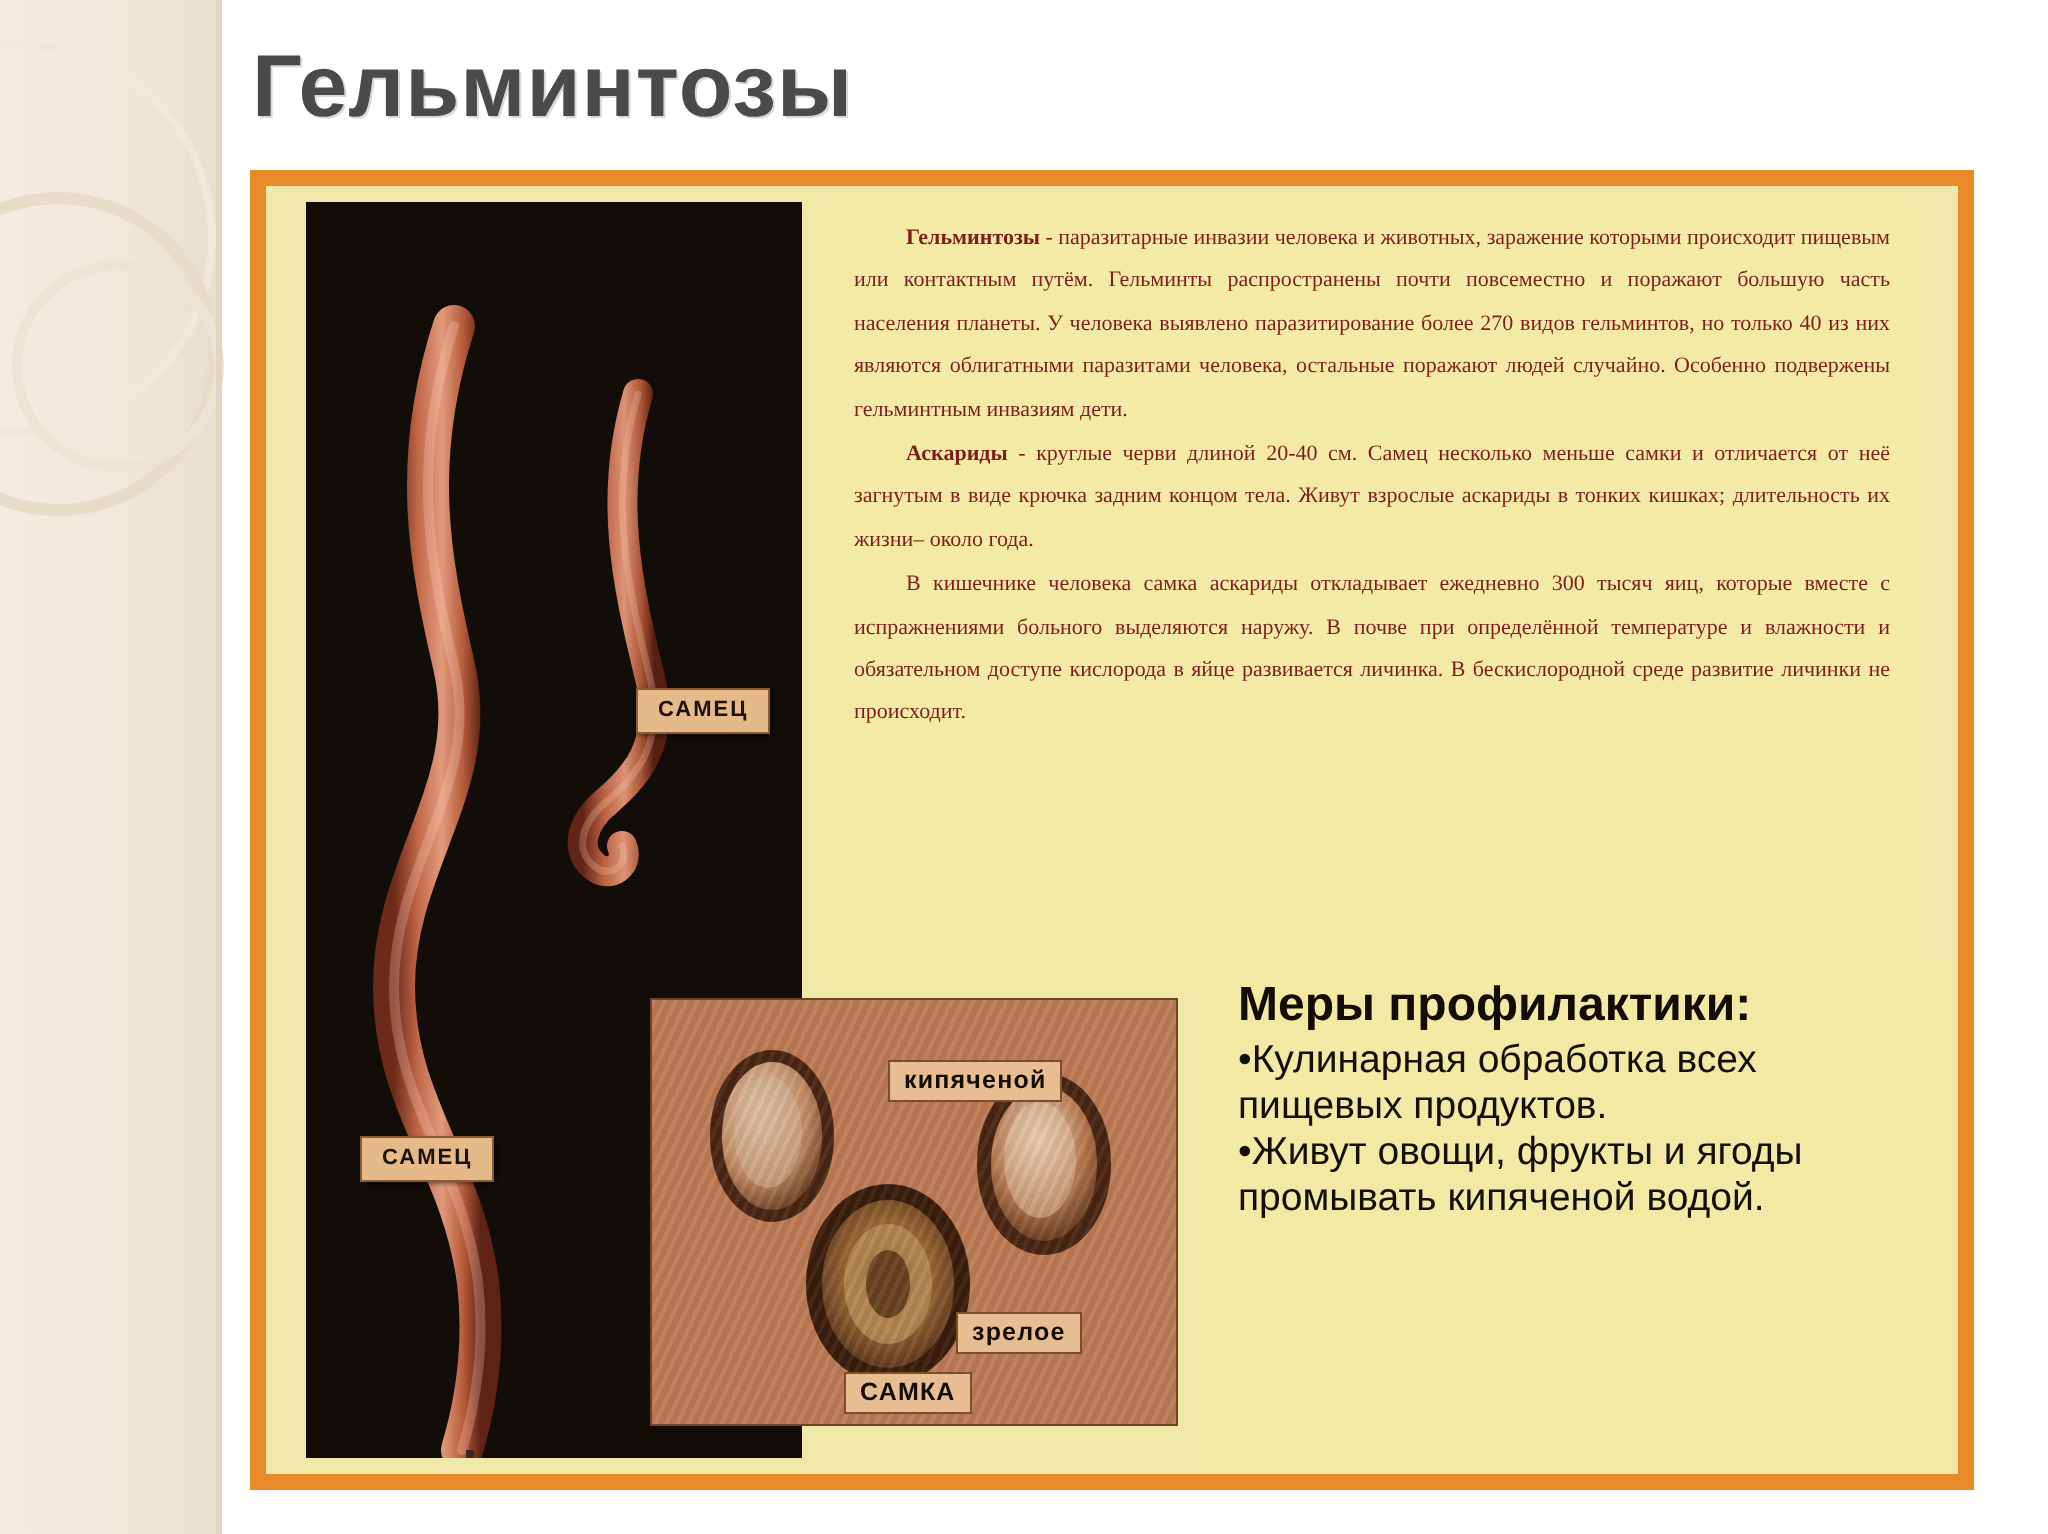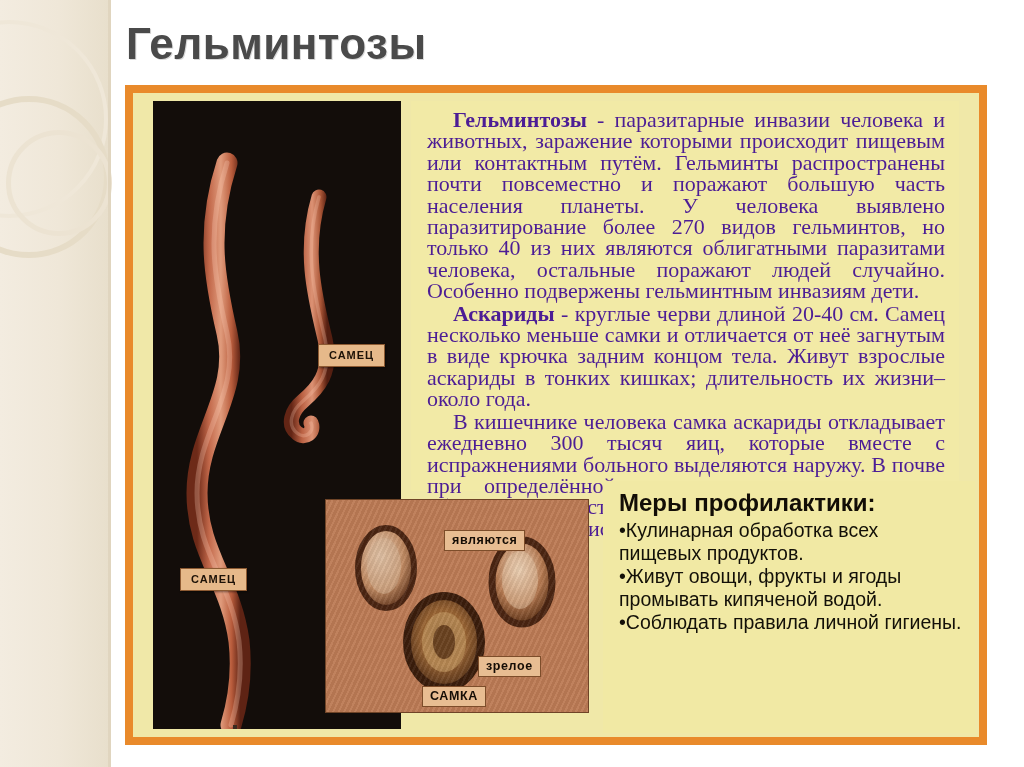--- a/index.html
+++ b/index.html
@@ -146,23 +146,23 @@
     left: 278px;
     top: 8px;
     width: 548px;
     height: 390px;
     background: #f2eaa6;
     padding: 8px 14px 0 16px;
     box-sizing: border-box;
   }
   .body-text {
     font-family: "Liberation Serif", serif;
-    font-size: 22px;
+    font-size: 11px;
     line-height: 21.4px;
-    color: #4c1d95;
+    color: #7f1d1d;
     text-align: justify;
     text-indent: 26px;
     margin: 0 0 1px 0;
   }
   .body-text b {
     font-weight: bold;
   }
 
   
   .egg-photo {
@@ -313,26 +313,25 @@
         <ellipse cx="60" cy="68" rx="28" ry="40" fill="url(#eg1)" stroke="#4b2512" stroke-width="6"></ellipse>
         <ellipse cx="58" cy="66" rx="17" ry="28" fill="#d6b294" opacity="0.55"></ellipse>
 
         <ellipse cx="196" cy="82" rx="30" ry="42" fill="url(#eg2)" stroke="#4b2512" stroke-width="7"></ellipse>
         <ellipse cx="194" cy="80" rx="18" ry="29" fill="#e3c3a3" opacity="0.5"></ellipse>
 
         <ellipse cx="118" cy="142" rx="37" ry="46" fill="url(#eg3)" stroke="#3b1d0c" stroke-width="8"></ellipse>
         <ellipse cx="118" cy="142" rx="22" ry="30" fill="#c49a62" opacity="0.65"></ellipse>
         <ellipse cx="118" cy="142" rx="11" ry="17" fill="#6a4220"></ellipse>
       </svg>
-      <div class="egg-label" style="left:118px; top:30px;">являются</div>
+      <div class="egg-label" style="left:118px; top:30px;">кипяченой</div>
       <div class="egg-label" style="left:152px; top:156px;text-align:center;">зрелое</div>
       <div class="egg-label" style="left:96px; top:186px;">САМКА</div>
     </div>
 
     <div class="prevent-box">
       <div class="prevent-title">Меры профилактики:</div>
       <div class="prevent-item">•Кулинарная обработка всех пищевых продуктов.</div>
       <div class="prevent-item">•Живут овощи, фрукты и ягоды промывать кипяченой водой.</div>
-      <div class="prevent-item">•Соблюдать правила личной гигиены.</div>
     </div>
 
   </div>
 </div>
 
 </body></html>

